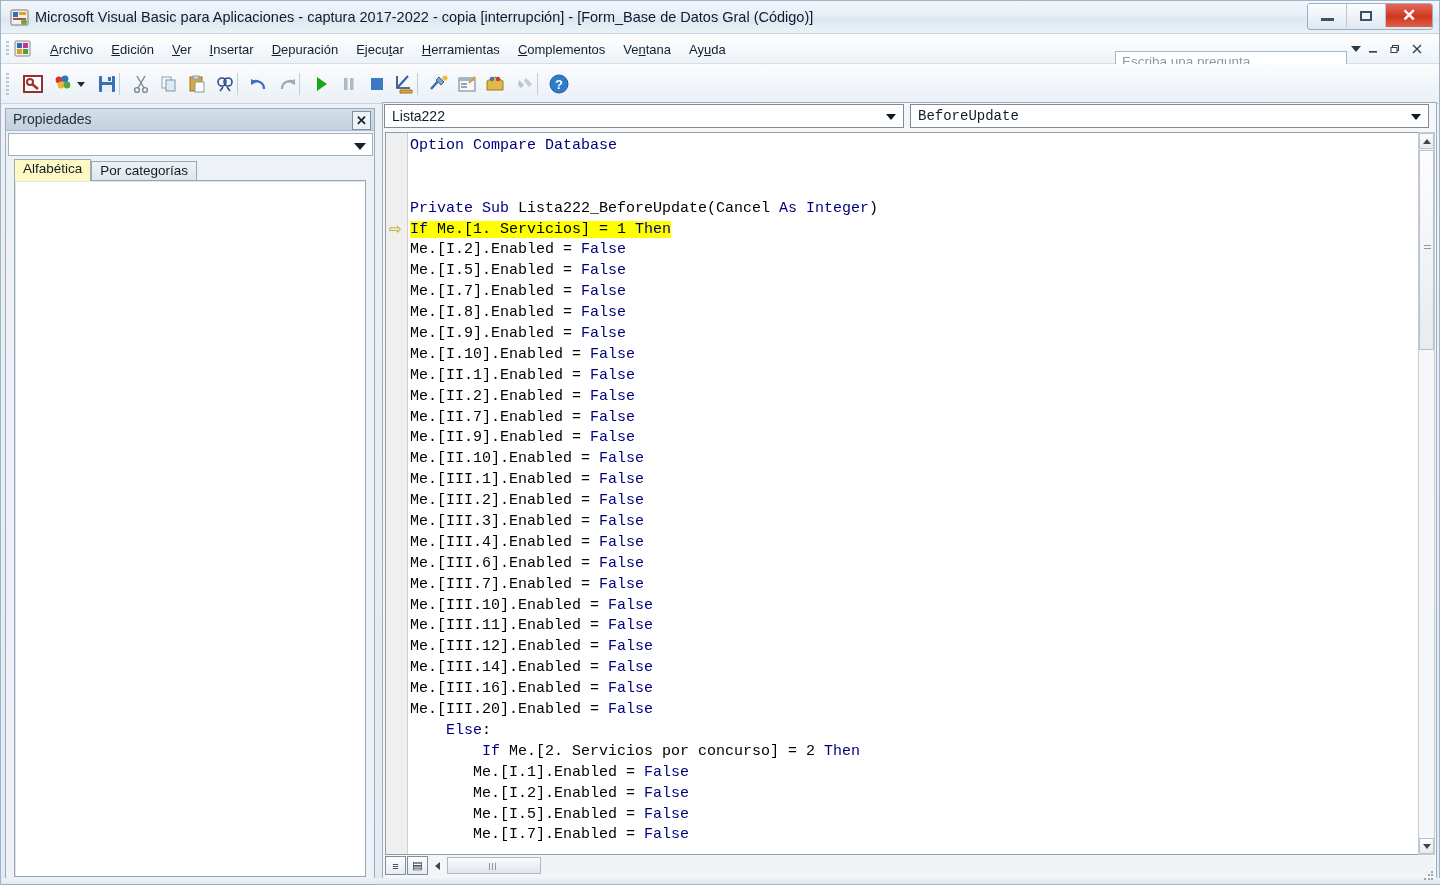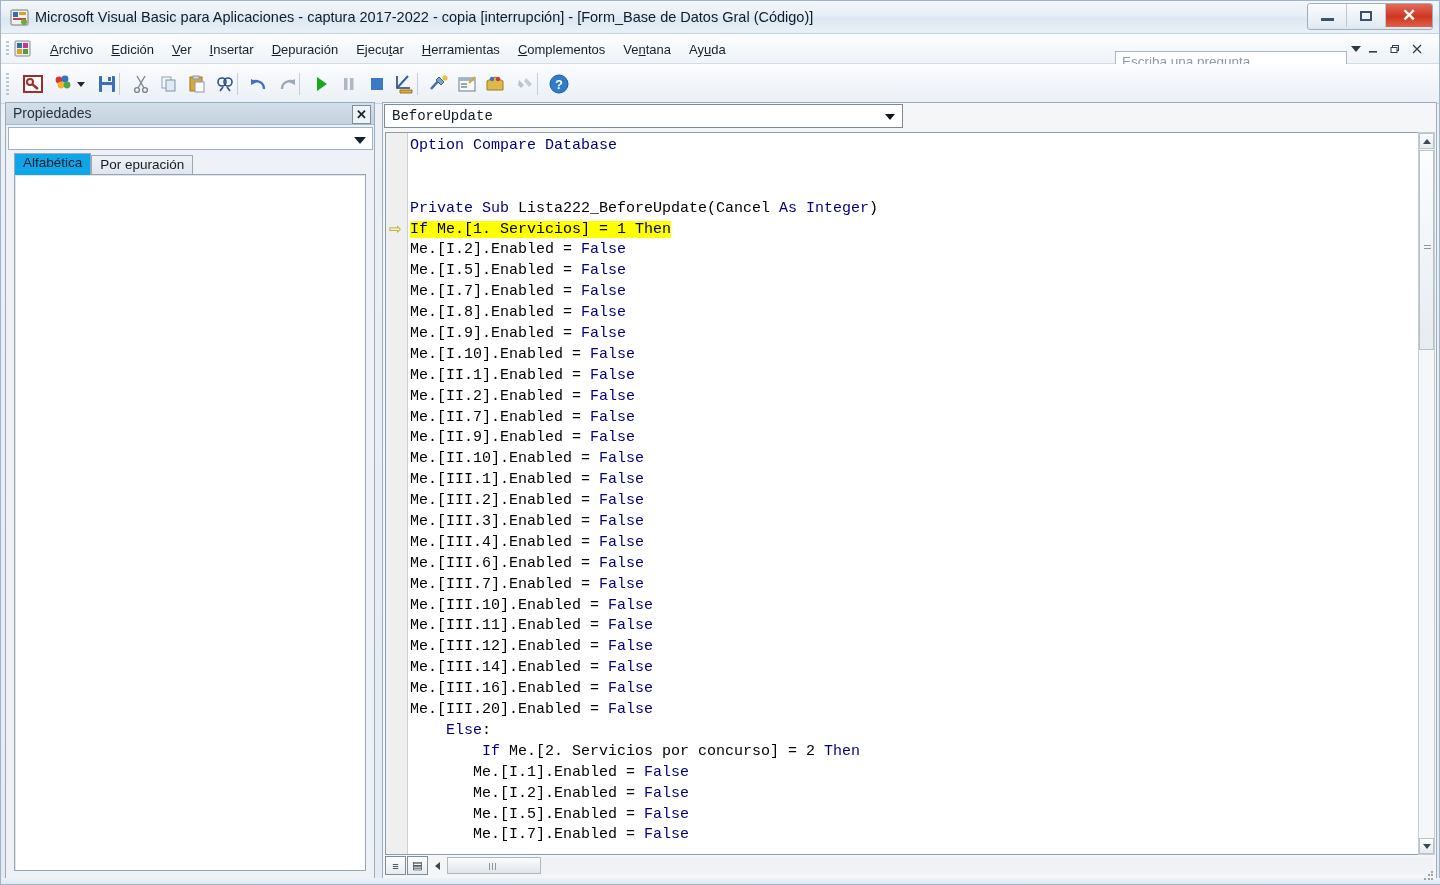--- a/index.html
+++ b/index.html
@@ -58,37 +58,37 @@
   .tb-sep{position:absolute;top:9px;width:1px;height:22px;background:#c2cedb;}
   .posbox{position:absolute;left:568px;top:71px;width:252px;height:27px;
     background:#f2f2f2;border:1px solid #9aa7b4;box-sizing:border-box;}
   .posbox span{position:absolute;left:8px;top:4px;font-size:14px;color:#1d2a36;}
   .posbox-btn{position:absolute;right:0px;top:0px;width:15px;height:25px;
     background:linear-gradient(#e9eef4,#cfd9e3);border-left:1px solid #9aa7b4;}
   .posbox-arrow{position:absolute;left:3px;top:12px;width:0;height:0;
     border-left:4px solid transparent;border-right:4px solid transparent;border-top:5px solid #2b3a48;}
 
   
-  .props{position:absolute;left:4px;top:101px;width:370px;height:777px;
+  .props{position:absolute;left:4px;top:107px;width:370px;height:777px;
     background:#eef1f5;border:1px solid #9bacbd;box-sizing:border-box;}
   .props-title{position:absolute;left:0;top:0;width:100%;height:22px;
     background:linear-gradient(#d3dfe9,#c3d2df);border-bottom:1px solid #a9bbcb;box-sizing:border-box;}
   .props-title span{position:absolute;left:7px;top:2px;font-size:14px;color:#26333f;}
   .props-close{position:absolute;right:3px;top:2px;width:17px;height:17px;
     border:1px solid #7d8f9f;background:#eef3f8;display:flex;align-items:center;
     justify-content:center;font-size:13px;font-weight:bold;color:#16222e;line-height:1;}
   .props-combo{position:absolute;left:2px;top:24px;width:365px;height:23px;
     background:#fff;border:1px solid #a2b1bf;box-sizing:border-box;}
   .props-combo-arrow{position:absolute;right:6px;top:9px;width:0;height:0;
     border-left:6px solid transparent;border-right:6px solid transparent;border-top:7px solid #16222e;}
   .props-tabs{position:absolute;left:8px;top:50px;height:22px;display:flex;align-items:flex-end;}
   .ptab{height:20px;padding:1px 8px 0 8px;font-size:13.5px;color:#111c26;
     border:1px solid #9aa9b7;border-bottom:none;box-sizing:border-box;
     background:linear-gradient(#eef2f6,#dde5ed);}
-  .ptab.active{background:#0ea5e9;height:22px;z-index:2;}
+  .ptab.active{background:#fef9c3;height:22px;z-index:2;}
   .props-list{position:absolute;left:8px;top:71px;width:352px;height:697px;
     background:#fff;border:1px solid #97a6b4;box-shadow:inset 1px 1px 0 #dfe5eb;box-sizing:border-box;}
 
   
   .codewin{position:absolute;left:381px;top:101px;width:1055px;height:777px;
     background:#f4f6f8;border:1px solid #9bacbd;box-sizing:border-box;}
   .combos{position:absolute;left:1px;top:1px;width:1053px;height:26px;display:flex;}
   .cb{height:24px;border:1px solid #7d8b98;background:#fff;box-sizing:border-box;position:relative;}
   .cb1{width:520px;margin-right:6px;}
   .cb2{width:519px;font-family:Liberation Mono, monospace;}
@@ -360,27 +360,31 @@
   <div class="props">
     <div class="props-title">
       <span>Propiedades</span>
       <div class="props-close">✕</div>
     </div>
     <div class="props-combo">
       <i class="props-combo-arrow"></i>
     </div>
     <div class="props-tabs" id="props-tabs">
         <div class="ptab active">Alfabética</div>
-        <div class="ptab">Por epuración</div>
+        <div class="ptab">Por categorías</div>
       </div>
     <div class="props-list"></div>
   </div>
 
   <div class="codewin">
     <div class="combos">
+      <div class="cb cb1">
+        <span>Lista222</span>
+        <i class="cb-arrow"></i>
+      </div>
       <div class="cb cb2">
         <span>BeforeUpdate</span>
         <i class="cb-arrow"></i>
       </div>
     </div>
 
     <div class="code-area">
       <div class="gutter">
         <span class="marker" id="exec-marker" style="top: 87.6px;">⇨</span>
       </div>

